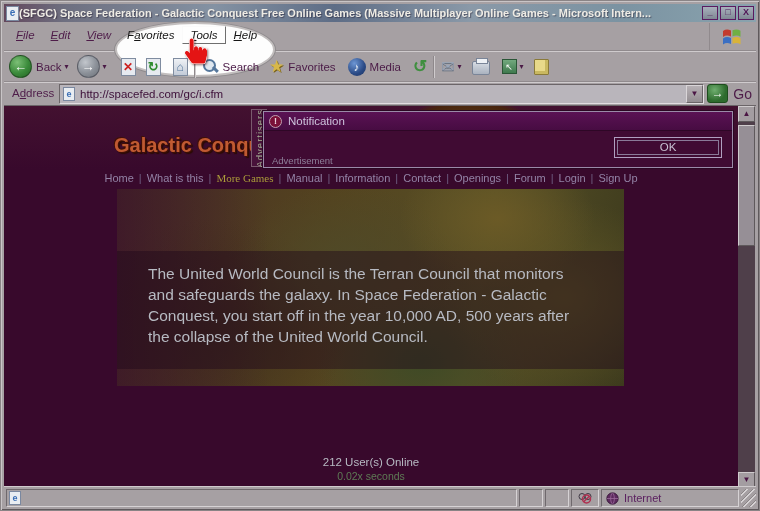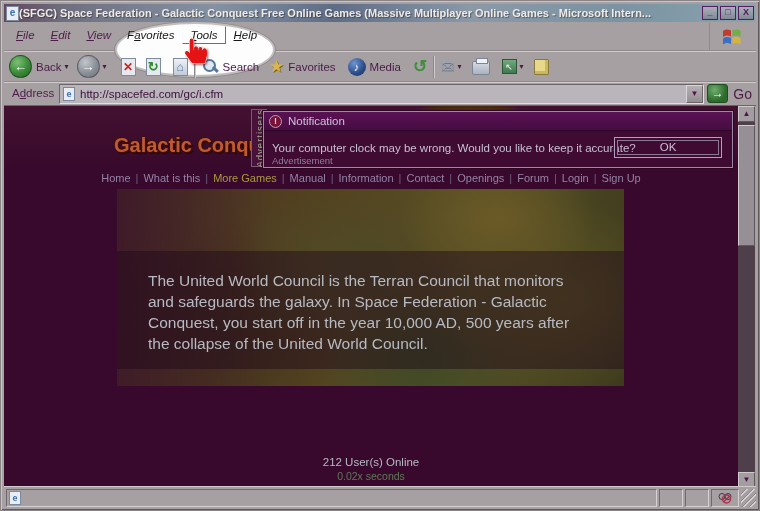--- a/index.html
+++ b/index.html
@@ -119,35 +119,35 @@
   .notif-body { position:relative; height:36px; }
   .notif-msg { position:absolute; left:8px; top:11px; font-size:11.5px; color:#c7c0d2; }
   .ok-btn { position:absolute; right:10px; top:6px; width:108px; height:21px;
     border:1px solid #b0a0c0; box-shadow:inset 0 0 0 2px #400b33, inset 0 0 0 3px #8a7a98;
     color:#c7c0d2; font-size:11.5px; text-align:center; line-height:19px; background:transparent; }
   .ad-label { position:absolute; left:8px; bottom:1px; font-size:9.5px; color:#8d8099; }
 
   .nav-row { position:absolute; left:0; top:66px; width:100%; text-align:center;
     font-size:11px; white-space:nowrap; }
   .nav-link { color:#9383a6; margin:0 5px; }
-  .nav-link.hl { color:#aa9b3a; }
+  .nav-link.hl { color:#aa9b3a;font-family:Liberation Serif, serif; }
   .nav-sep { color:#6f5e82; }
 
   .hero { position:absolute; left:113px; top:83px; width:507px; height:197px;
     background:
       linear-gradient(90deg, rgba(56,9,44,.55), rgba(56,9,44,0) 30%),
       radial-gradient(140px 100px at 75% 15%, #6b5a26, rgba(107,90,38,0) 70%),
       radial-gradient(180px 140px at 88% 55%, #5d5524, rgba(93,85,36,0) 70%),
       radial-gradient(160px 120px at 45% 40%, #4f4a28, rgba(79,74,40,0) 70%),
       radial-gradient(200px 160px at 18% 72%, #43321c, rgba(67,50,28,0) 70%),
       radial-gradient(150px 110px at 60% 88%, #3f4a26, rgba(63,74,38,0) 70%),
       linear-gradient(100deg, #472f25, #54431f 40%, #565026 70%, #3d3a1d); }
   .hero-overlay { position:absolute; left:0; top:62px; width:100%; height:118px;
     background:rgba(32,6,26,.45); }
-  .hero-text { position:absolute; left:31px; top:19px; width:445px;
+  .hero-text { position:absolute; left:31px; top:12px; width:445px;
     font-size:15.5px; line-height:21px; color:#b7bac2; }
   .links-row { position:absolute; left:0; top:277px; width:100%; text-align:center;
     font-size:16px; color:#93a7ba; }
   .links-row .link { color:#93a7ba; margin:0 9px; }
   .links-row .lsep { color:#7b8da0; }
   .online { position:absolute; left:0; top:350px; width:100%; text-align:center;
     font-size:11.5px; color:#b7bac3; }
   .loadtime { position:absolute; left:0; top:364px; width:100%; text-align:center;
     font-size:10.5px; color:#5e7b55; }
 
@@ -292,21 +292,20 @@
           <span>Advertisers</span>
         </div>
     </div>
 
     <div class="notif">
       <div class="notif-head">
         <span class="notif-ic">!</span>
         <span class="notif-title">Notification</span>
       </div>
       <div class="notif-body">
-        <span class="notif-msg">Your computer clock may be wrong. Would you like to keep it accurate?</span>
         <span class="ok-btn">OK</span>
         <span class="ad-label">Advertisement</span>
       </div>
     </div>
 
     <div class="nav-row" id="nav-row"><span class="nav-link">Home</span><span class="nav-sep">|</span><span class="nav-link">What is this</span><span class="nav-sep">|</span><span class="nav-link hl">More Games</span><span class="nav-sep">|</span><span class="nav-link">Manual</span><span class="nav-sep">|</span><span class="nav-link">Information</span><span class="nav-sep">|</span><span class="nav-link">Contact</span><span class="nav-sep">|</span><span class="nav-link">Openings</span><span class="nav-sep">|</span><span class="nav-link">Forum</span><span class="nav-sep">|</span><span class="nav-link">Login</span><span class="nav-sep">|</span><span class="nav-link">Sign Up</span></div>
 
     <div class="hero">
       <div class="hero-overlay">
         <div class="hero-text">The United World Council is the Terran Council that monitors and safeguards the galaxy. In Space Federation - Galactic Conquest, you start off in the year 10,000 AD, 500 years after the collapse of the United World Council.</div>
@@ -331,16 +330,23 @@
     <div class="sb-pane sb-small"></div>
     <div class="sb-pane sb-small"></div>
     <div class="sb-pane sb-ico">
       <svg width="16" height="12" viewBox="0 0 16 12">
         <circle cx="5" cy="4.5" r="3" fill="none" stroke="#3f3844" stroke-width="1"></circle>
         <circle cx="11" cy="4.5" r="3" fill="none" stroke="#3f3844" stroke-width="1"></circle>
         <circle cx="9.5" cy="7" r="4" fill="none" stroke="#b03050" stroke-width="1.5"></circle>
         <line x1="6.7" y1="9.8" x2="12.3" y2="4.2" stroke="#b03050" stroke-width="1.5"></line>
       </svg>
     </div>
+    <div class="sb-pane sb-internet">
+      <svg width="13" height="13" viewBox="0 0 16 16">
+        <circle cx="8" cy="8" r="7" fill="#5d2a5e" stroke="#2e0f30" stroke-width="1"></circle>
+        <path d="M1 8h14 M8 1c3 2.5 3 11.5 0 14 M8 1c-3 2.5-3 11.5 0 14" stroke="#9a6a9a" stroke-width="1" fill="none"></path>
+      </svg>
+      <span class="sb-zone">Internet</span>
+    </div>
     <div class="sb-grip"></div>
   </div>
 
 </div>
 
 </body></html>

